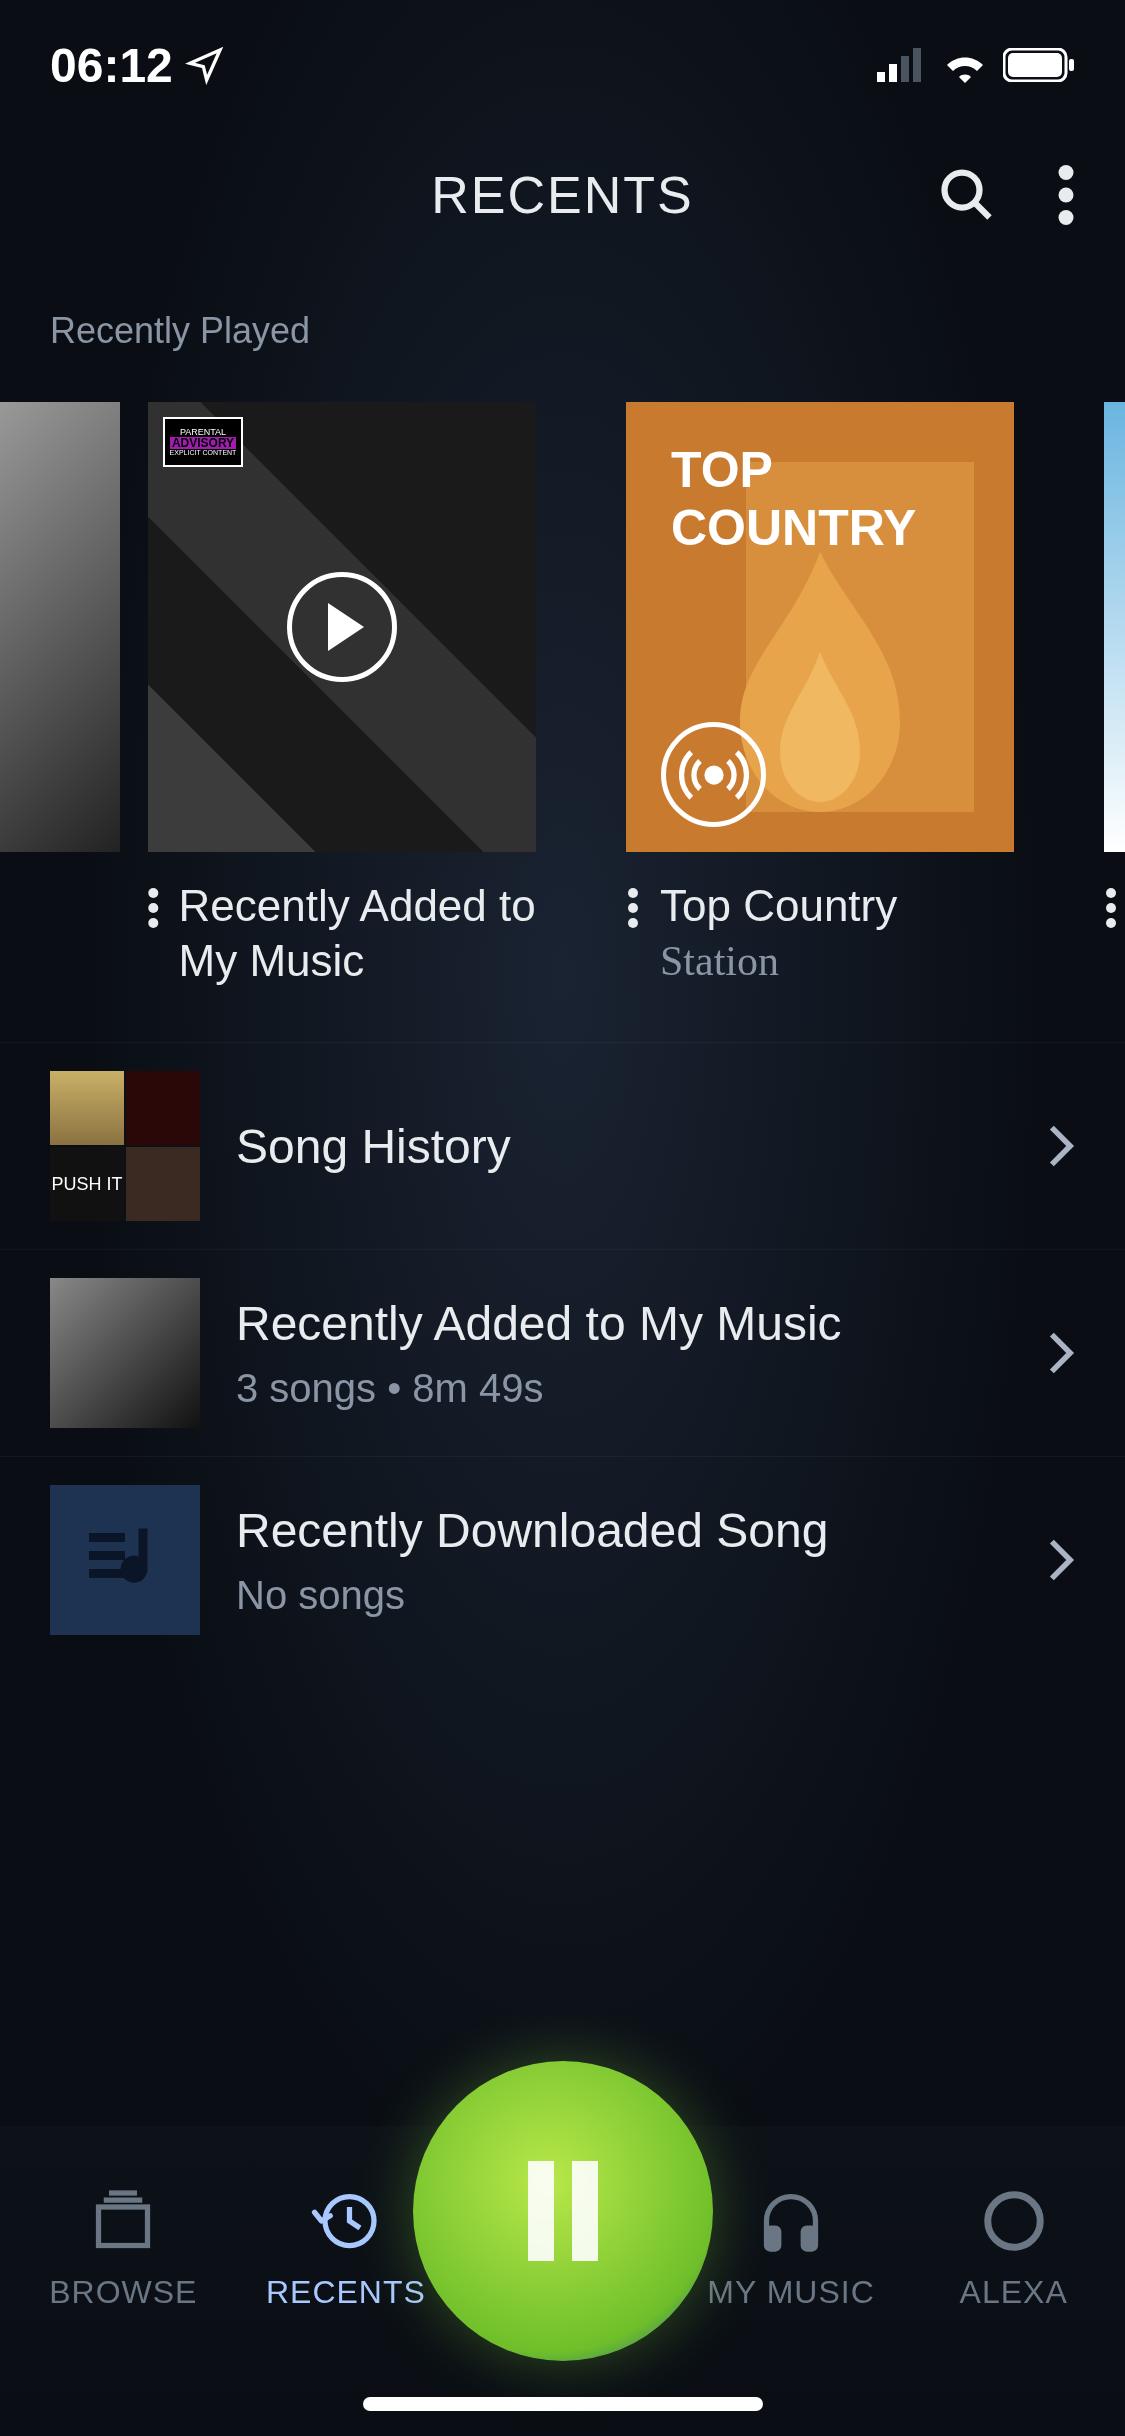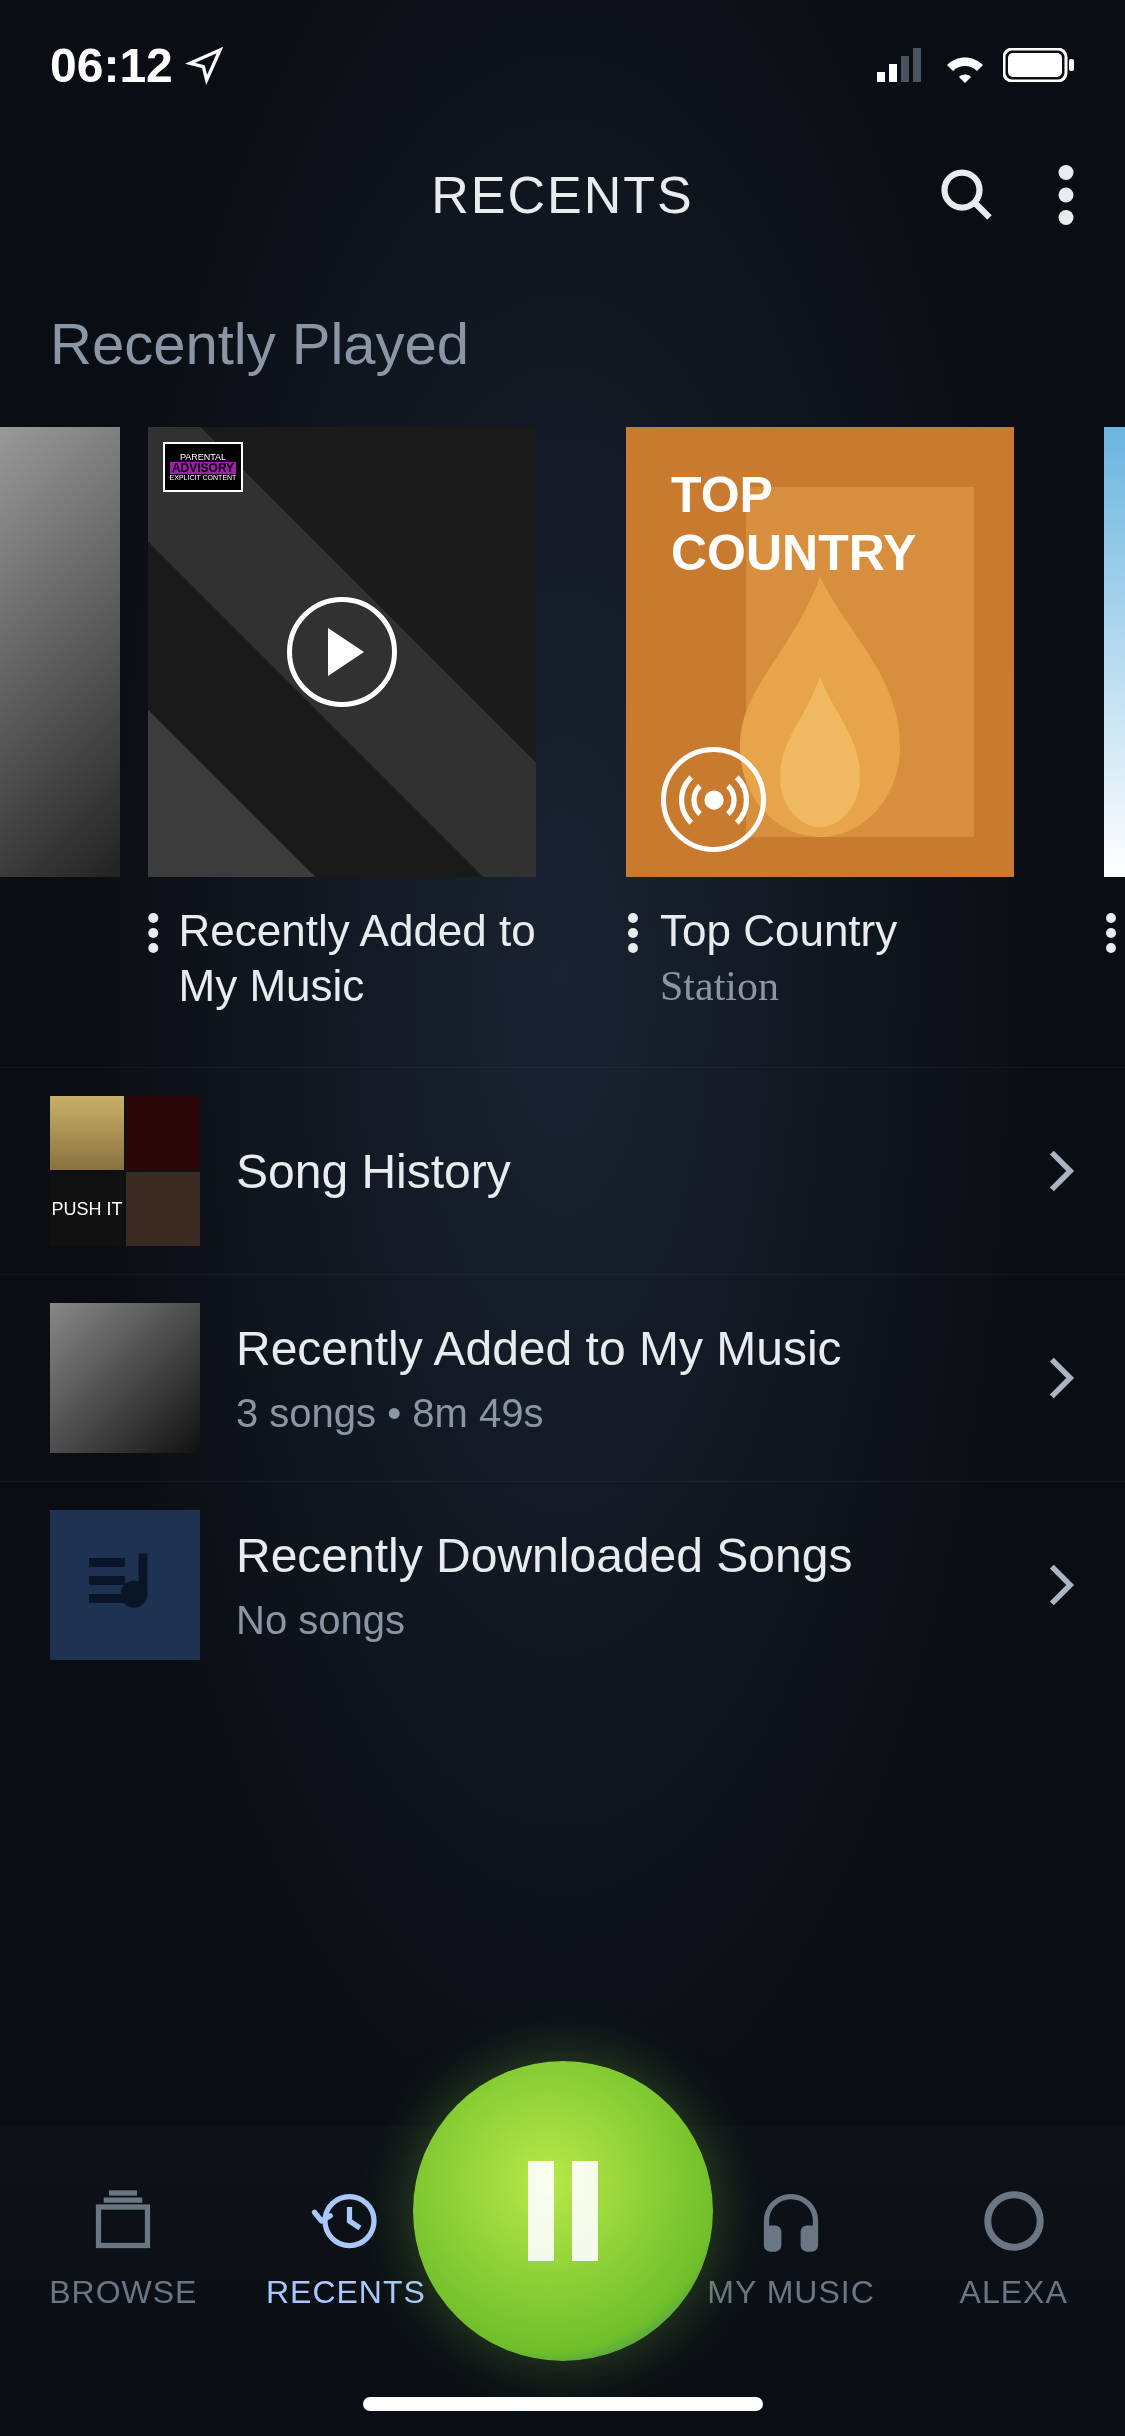--- a/index.html
+++ b/index.html
@@ -38,21 +38,21 @@
   color: #e8ecef;
 }
 .header-actions {
   position: absolute;
   right: 50px;
   display: flex;
   align-items: center;
   gap: 60px;
 }
 .section-title {
-  font-size: 58px;
+  font-size: 36px;
   font-weight: 300;
   color: #8a96a6;
   padding: 50px 50px 50px 50px;
 }
 .carousel {
   display: flex;
   gap: 28px;
   padding-left: 0;
   overflow: hidden;
   height: 620px;
@@ -382,21 +382,21 @@
   <div class="list-item">
     <div class="thumb thumb-dl">
       <svg width="90" height="90" viewBox="0 0 40 40" fill="#0a1628">
           <rect x="4" y="8" width="16" height="4"></rect>
           <rect x="4" y="16" width="16" height="4"></rect>
           <rect x="4" y="24" width="16" height="4"></rect>
           <path d="M30 6 v18 a6 6 0 1 1 -4 -5.6 V6 z"></path>
         </svg>
     </div>
     <div class="list-body">
-      <div class="list-title">Recently Downloaded Songs</div>
+      <div class="list-title">Recently Downloaded Song</div>
       <div class="list-sub">No songs</div>
     </div>
     <svg class="chev" width="28" height="44" viewBox="0 0 14 24" fill="none" stroke="#aab4c4" stroke-width="3">
         <path d="M2 2l10 10L2 22"></path>
       </svg>
   </div>
 </div>
 
 <div class="bottom-nav">
   <div class="nav-item">

